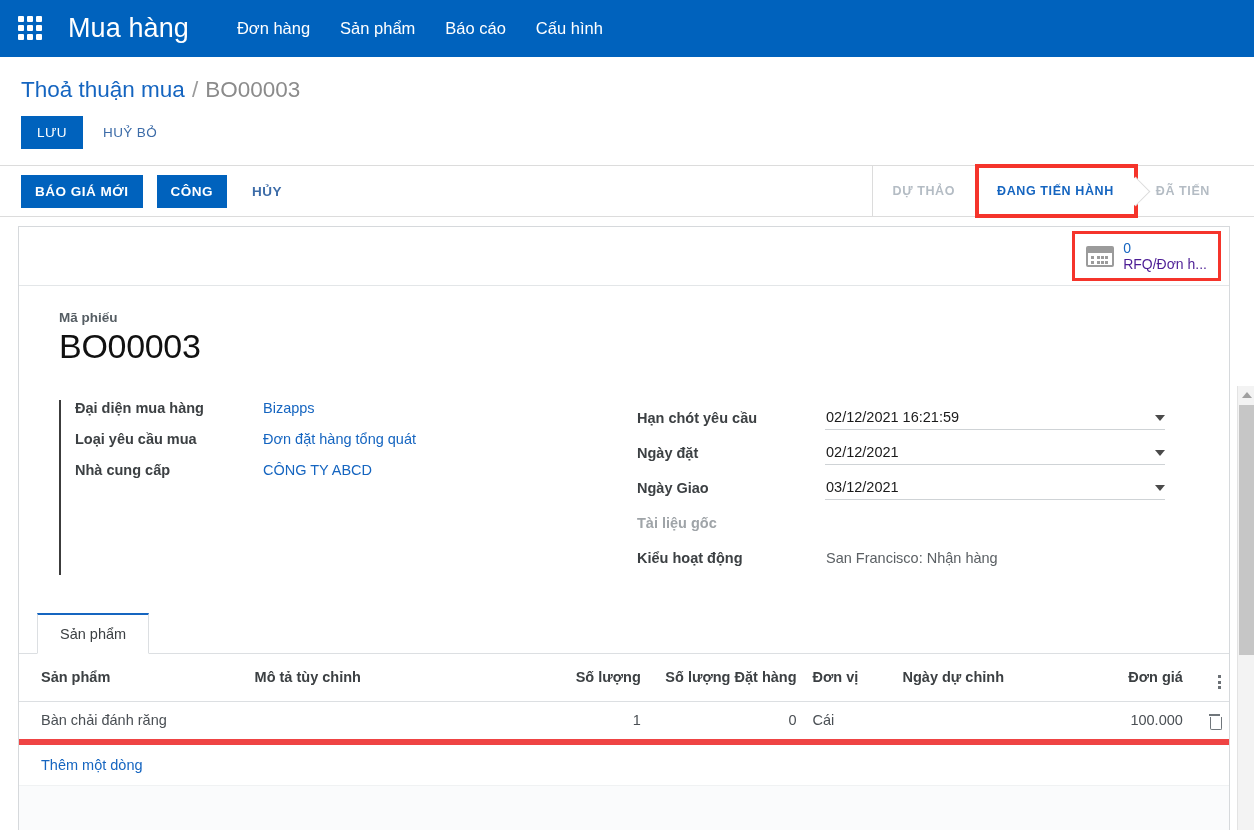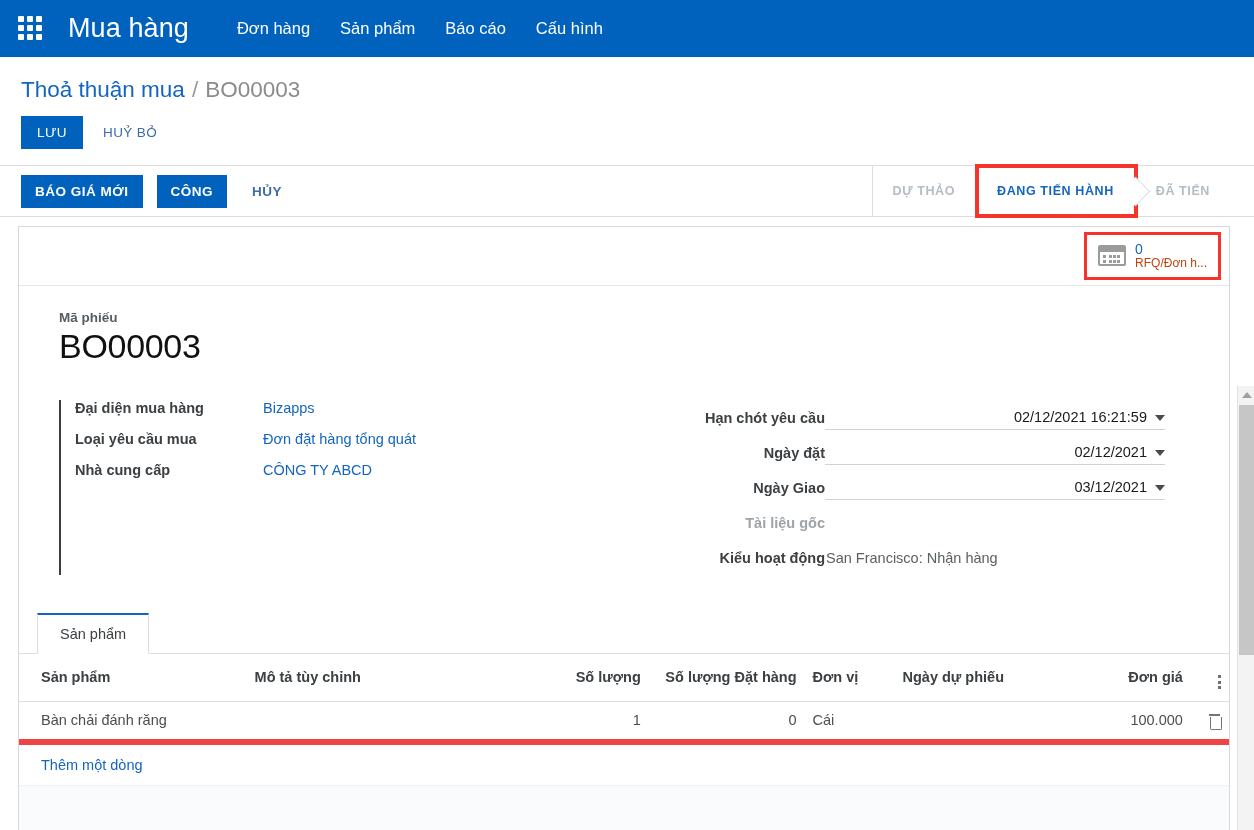--- a/index.html
+++ b/index.html
@@ -240,21 +240,21 @@
     width: 3px; height: 3px;
     background: #9b9b9b;
     box-shadow:
       0 5px 0 0 #9b9b9b,
       6px 0 0 0 #9b9b9b, 6px 5px 0 0 #9b9b9b,
       10px 0 0 0 #9b9b9b, 10px 5px 0 0 #9b9b9b,
       14px 0 0 0 #9b9b9b, 14px 5px 0 0 #9b9b9b;
   }
   .stat-text { line-height: 1.15; }
   .stat-count { color: #1565C0; font-size: 14px; font-weight: 500; }
-  .stat-label { color: #c2410c; font-size: 12px; }
+  .stat-label { color: #4c1d95; font-size: 14px; }
 
   
   .card-body { padding: 24px 40px 0 40px; }
   .field-caption {
     font-size: 13.5px;
     font-weight: 700;
     color: #555d63;
     margin-bottom: 2px;
   }
   .record-title {
@@ -264,21 +264,21 @@
     letter-spacing: -.3px;
     margin-bottom: 34px;
   }
 
   .form-cols { display: flex; }
   .col-left {
     width: 578px;
     border-left: 2px solid #3c3c3c;
     padding-left: 14px;
   }
-  .col-right { flex: 1; padding-left: 0; text-align: right; }
+  .col-right { flex: 1; padding-left: 0; }
 
   .frow { display: flex; align-items: baseline; min-height: 31px; }
   .frow .lbl {
     width: 188px;
     font-size: 14.5px;
     font-weight: 700;
     color: #3c4043;
     white-space: nowrap;
   }
   .frow .lbl.muted { color: #9fa4a8; }
@@ -542,21 +542,21 @@
     </div>
 
     <table class="lines">
       <thead>
         <tr>
           <th class="ta-l col-prod">Sản phẩm</th>
           <th class="ta-l col-desc">Mô tả tùy chỉnh</th>
           <th class="ta-r col-qty">Số lượng</th>
           <th class="ta-r col-oqty">Số lượng Đặt hàng</th>
           <th class="ta-l col-uom">Đơn vị</th>
-          <th class="ta-l col-date">Ngày dự phiếu</th>
+          <th class="ta-l col-date">Ngày dự chỉnh</th>
           <th class="ta-r col-price">Đơn giá</th>
           <th class="ta-r col-menu">
             <span class="kebab">
                 <i></i>
                 <i></i>
                 <i></i>
               </span>
           </th>
         </tr>
       </thead>

